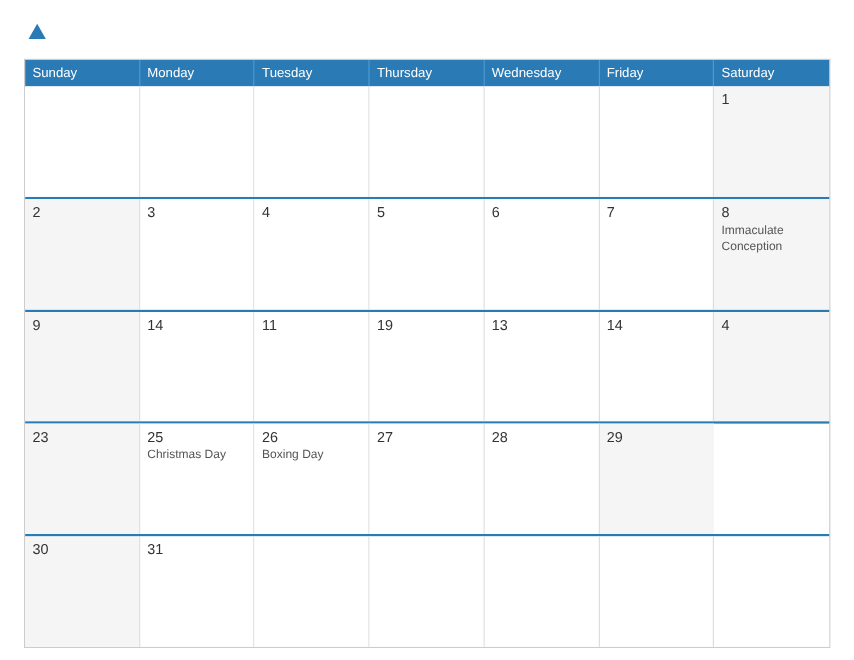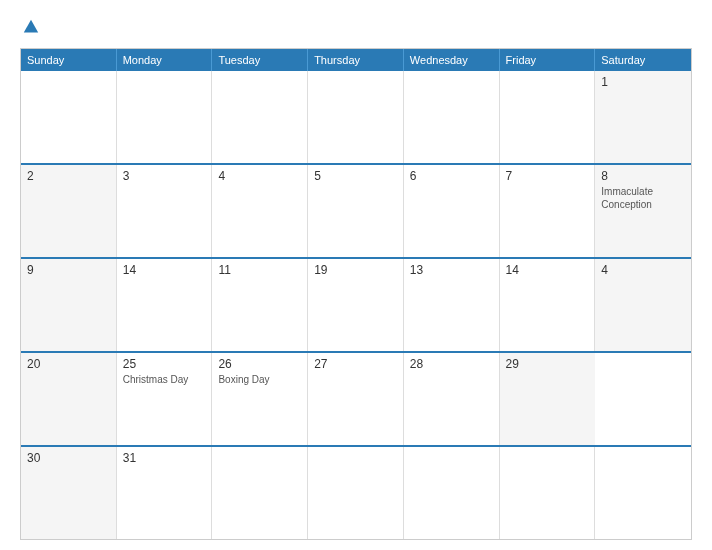--- a/index.html
+++ b/index.html
@@ -218,21 +218,21 @@
           </div>
           <div class="cal-cell">
             <span class="day-number">14</span>
           </div>
           <div class="cal-cell weekend">
             <span class="day-number">4</span>
           </div>
         </div>
         <div class="cal-week">
           <div class="cal-cell weekend">
-            <span class="day-number">20</span>
+            <span class="day-number">23</span>
           </div>
           <div class="cal-cell">
             <span class="day-number">25</span>
             <span class="holiday-label">Christmas Day</span>
           </div>
           <div class="cal-cell">
             <span class="day-number">26</span>
             <span class="holiday-label">Boxing Day</span>
           </div>
           <div class="cal-cell">

